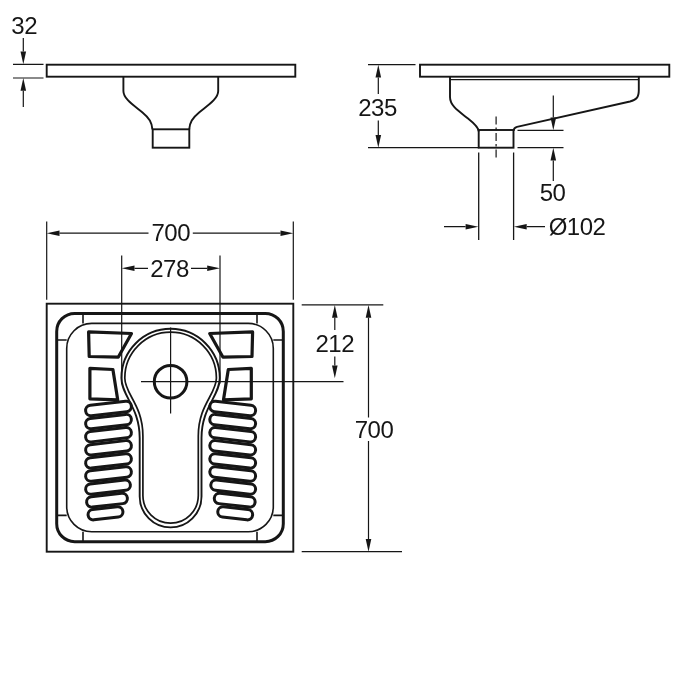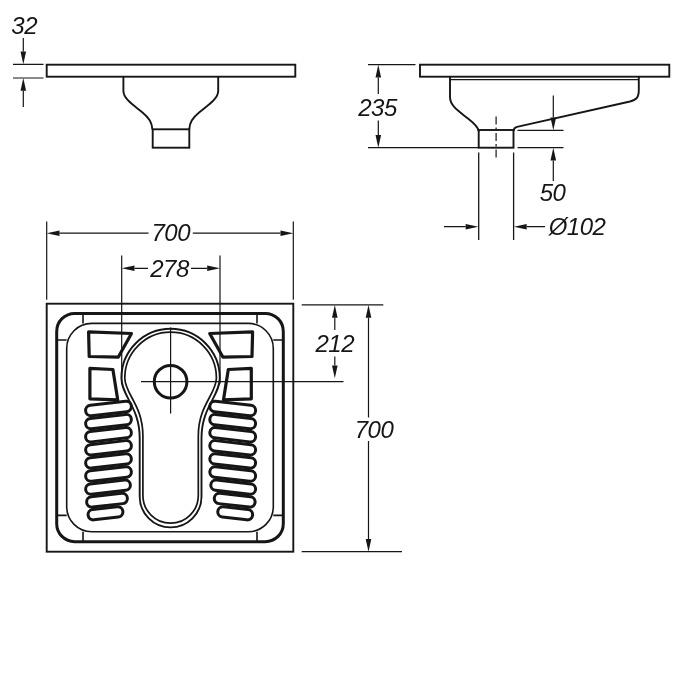--- a/index.html
+++ b/index.html
@@ -1,16 +1,16 @@
 <!DOCTYPE html>
 <html><head>
 <meta charset="utf-8">
 <style>
   html,body{margin:0;padding:0;background:#ffffff;}
-  .sheet{width:675px;height:675px;background:#ffffff;position:relative;overflow:hidden;font-style:italic;}
+  .sheet{width:675px;height:675px;background:#ffffff;position:relative;overflow:hidden;}
   svg{display:block;}
   svg text{font-family:"Liberation Sans",sans-serif;font-size:24px;fill:#161616;letter-spacing:-0.5px;}
   .obj{fill:none;stroke:#161616;stroke-width:1.9;}
   .thick{fill:none;stroke:#161616;stroke-width:3;}
   .pad{fill:#ffffff;stroke:#161616;stroke-width:3.2;stroke-linejoin:round;}
   .rib{fill:none;stroke:#161616;stroke-width:3;}
   .thin{fill:none;stroke:#161616;stroke-width:1.3;}
   .dim{fill:none;stroke:#161616;stroke-width:1.2;}
   .ah{fill:#161616;stroke:none;}
   .ctr{fill:none;stroke:#161616;stroke-width:1.2;stroke-dasharray:8 3 2.5 3;}

